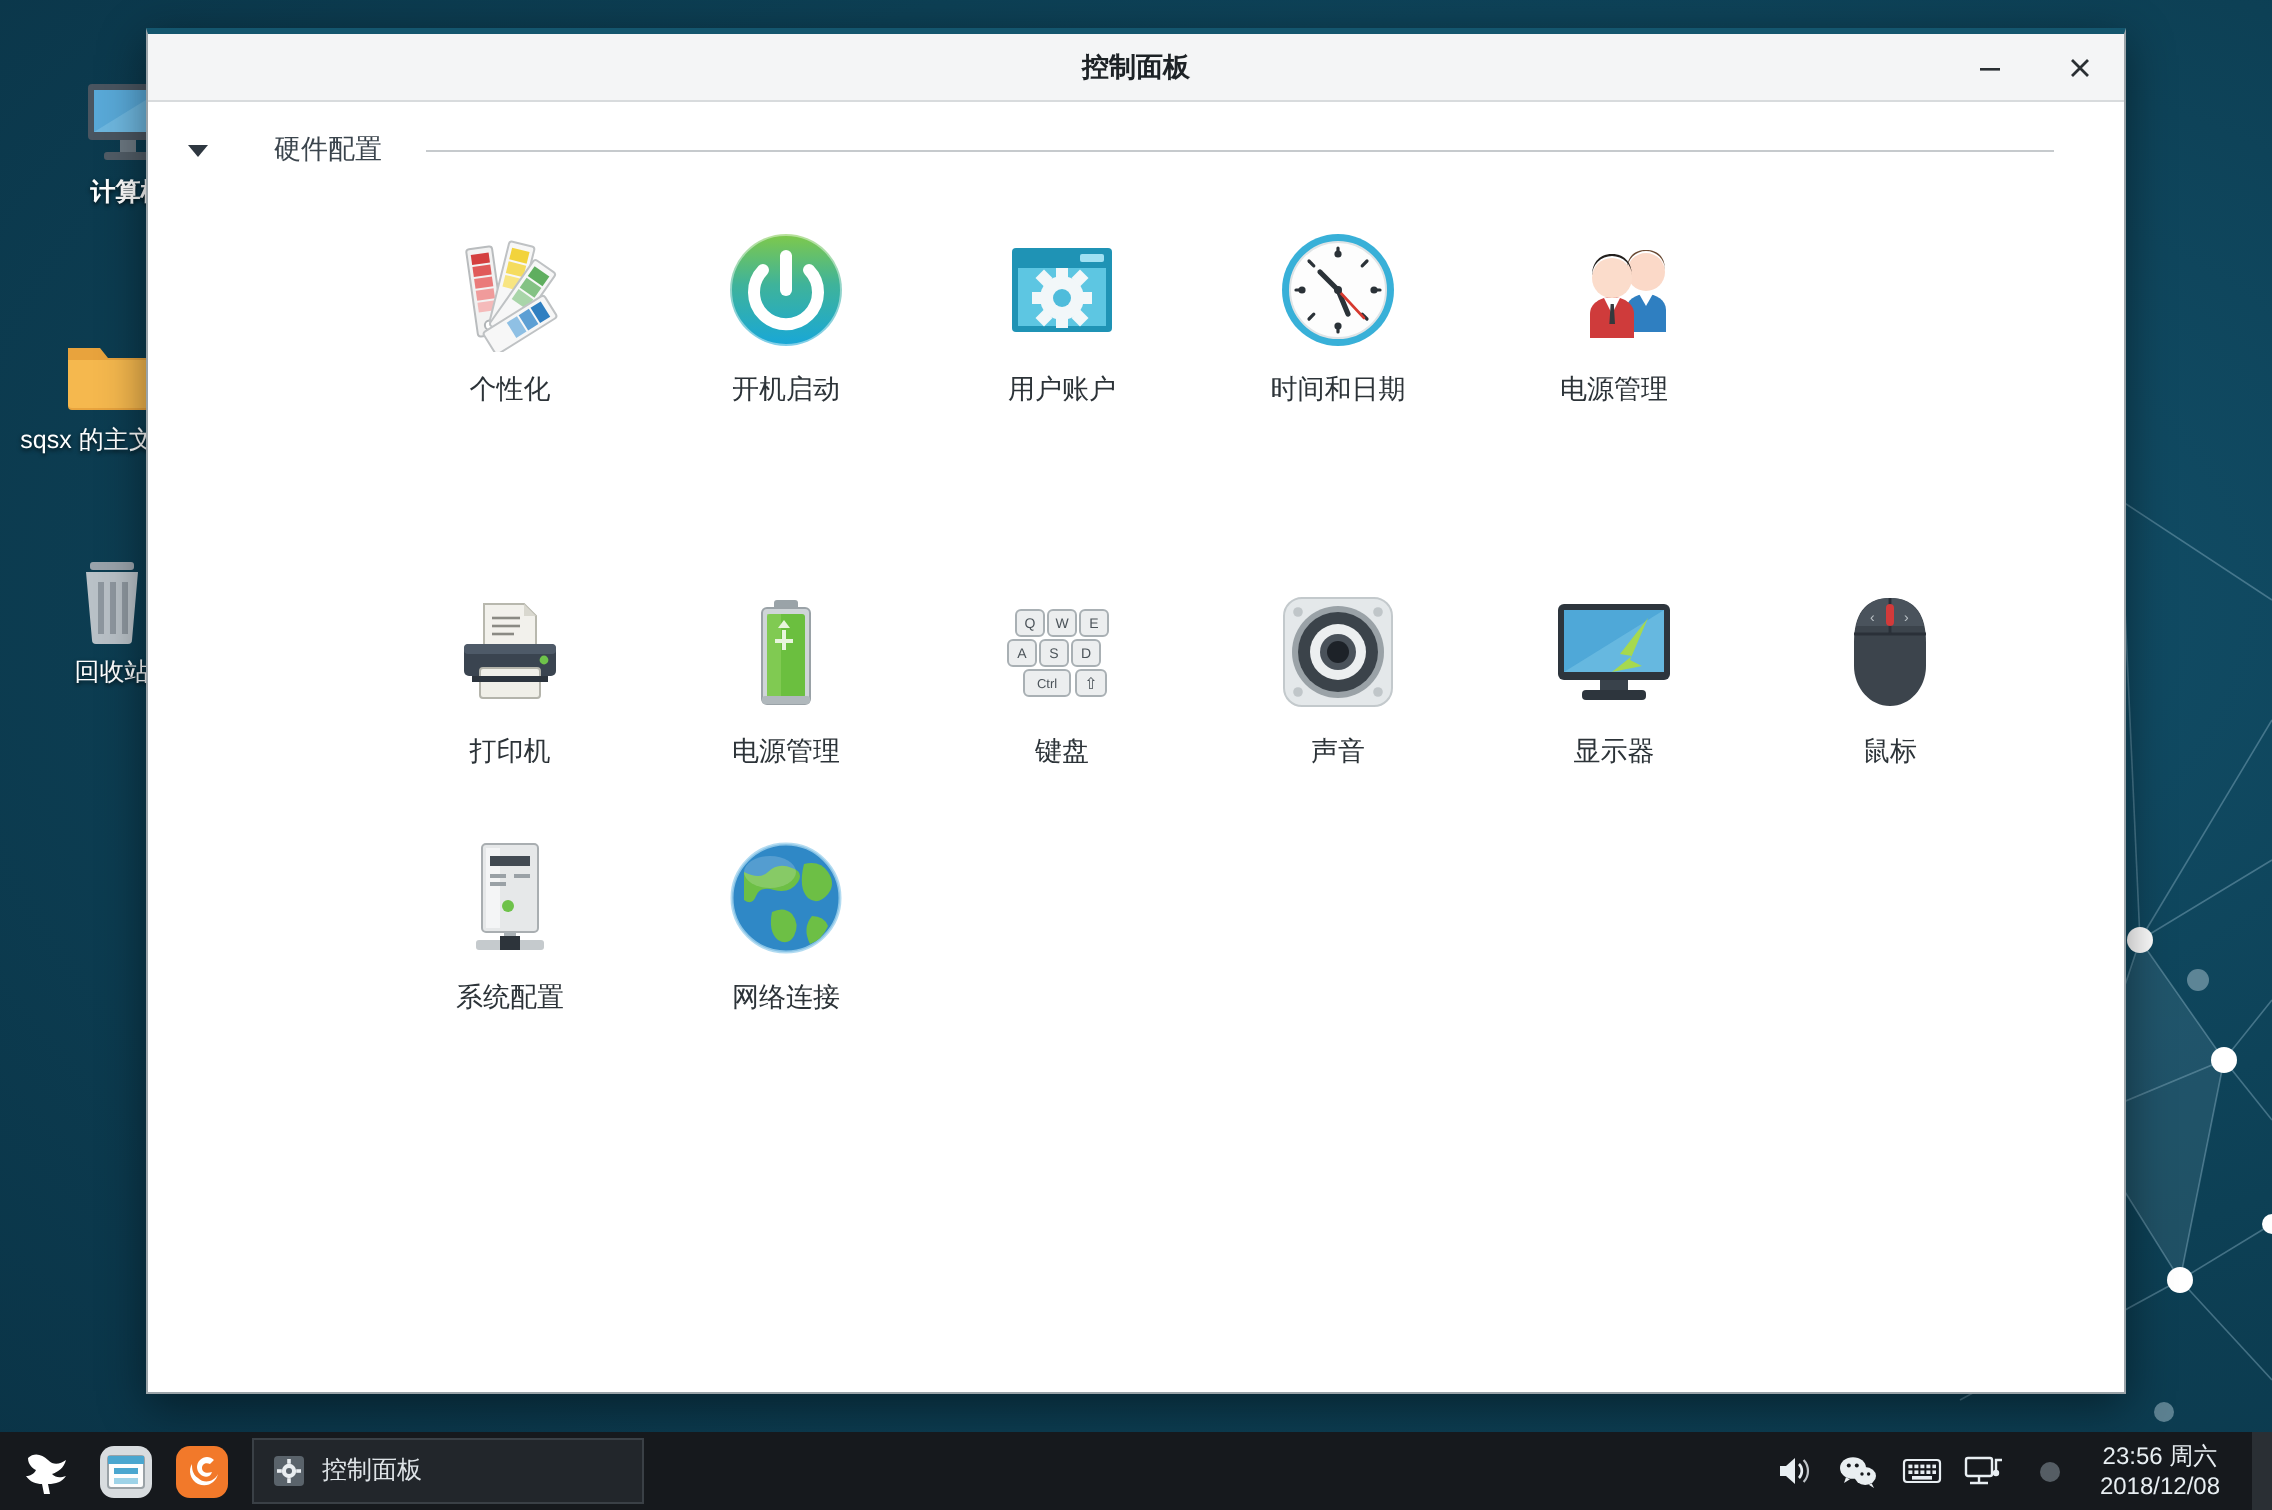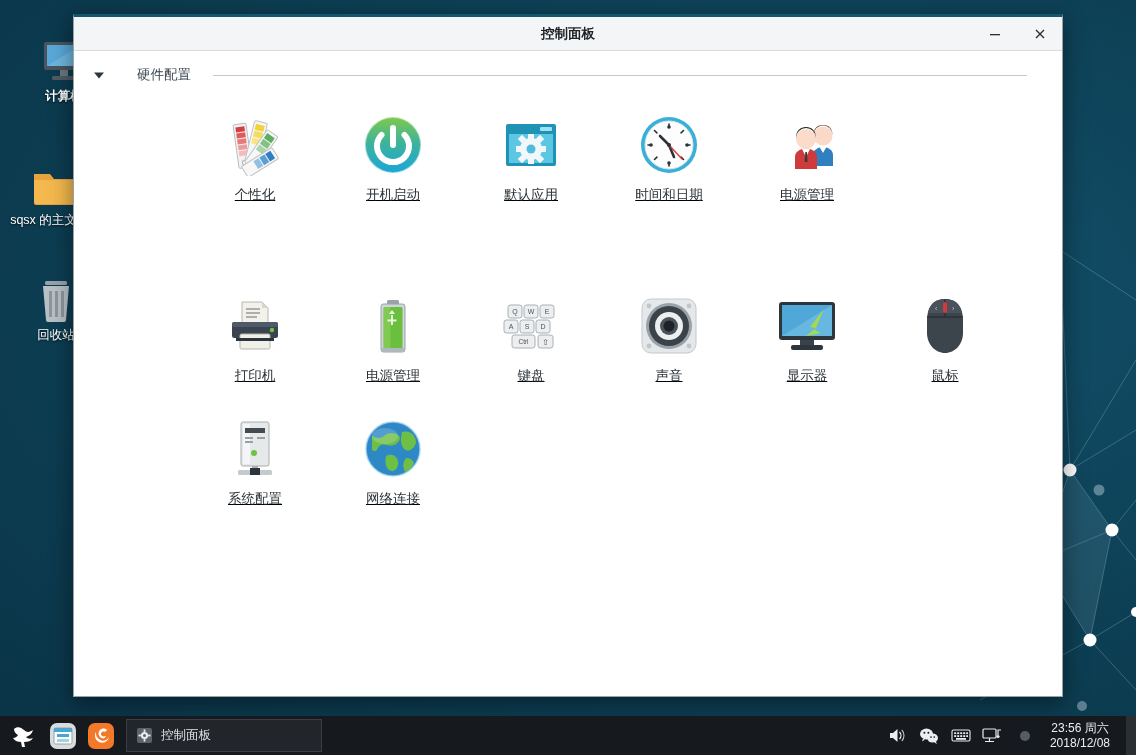--- a/index.html
+++ b/index.html
@@ -67,21 +67,21 @@
   .sec-title {
     font-size: 13.5px; color: #3a444c; margin-left: 27px; white-space: nowrap;
   }
   .sec-rule { flex: 1; height: 1px; background: #c6cacd; margin-left: 22px; margin-right: 35px; }
 
   
   .grid { display: flex; flex-wrap: wrap; padding-left: 112px; padding-top: 16px; }
   .cp-item {
     width: 138px; margin-bottom: 26px;
     display: flex; flex-direction: column; align-items: center;
-    cursor: pointer; padding: 4px 0 2px; text-decoration: underline;
+    cursor: pointer; padding: 4px 0 2px;
   }
   .cp-ico { width: 64px; height: 64px; display: flex; align-items: center; justify-content: center; }
   .cp-lab { margin-top: 9px; font-size: 13.5px; color: #2c3338; white-space: nowrap; }
 
   
   #taskbar {
     position: absolute; left: 0; bottom: 0; width: 1136px; height: 39px;
     background: #16191d;
     display: flex; align-items: center;
   }
@@ -160,21 +160,21 @@
   <div class="desk-icon" style="left:8px; top:156px; width:96px;">
     <div class="glyph">
       <svg width="50" height="42" viewBox="0 0 50 42">
         <path d="M3 8 h16 l4 5 h24 v24 a2 2 0 0 1-2 2 H5 a2 2 0 0 1-2-2 Z" fill="#e8a33d"></path>
         <path d="M3 14 h44 v22 a2 2 0 0 1-2 2 H5 a2 2 0 0 1-2-2 Z" fill="#f5b84e"></path>
       </svg>
     </div>
     <div class="cap">sqsx 的主文件夹</div>
   </div>
 
-  <div class="desk-icon" style="left:8px; top:272px;font-family:Liberation Mono, monospace;">
+  <div class="desk-icon" style="left:8px; top:272px;">
     <div class="glyph">
       <svg width="42" height="46" viewBox="0 0 42 46">
         <rect x="10" y="3" width="22" height="4" rx="1.5" fill="#9aa3ab"></rect>
         <path d="M8 8 h26 l-3 34 a2 2 0 0 1-2 2 H13 a2 2 0 0 1-2-2 Z" fill="#b9c1c7"></path>
         <g fill="#8e979f">
           <rect x="14" y="13" width="3" height="26"></rect>
           <rect x="20" y="13" width="3" height="26"></rect>
           <rect x="26" y="13" width="3" height="26"></rect>
         </g>
       </svg>
@@ -287,21 +287,21 @@
                 <rect x="16" y="32" width="7" height="6"></rect>
                   <rect x="39" y="32" width="7" height="6"></rect>
                 <rect x="19" y="22" width="6" height="6" transform="rotate(-45 22 25)"></rect>
                 <rect x="37" y="22" width="6" height="6" transform="rotate(45 40 25)"></rect>
                 <rect x="19" y="42" width="6" height="6" transform="rotate(45 22 45)"></rect>
                 <rect x="37" y="42" width="6" height="6" transform="rotate(-45 40 45)"></rect>
               </g>
               <circle cx="31" cy="35" r="4.5" fill="#4fbcdb"></circle>
             </svg>
           </div>
-          <div class="cp-lab">默认应用</div>
+          <div class="cp-lab">用户账户</div>
         </div>
 
         <div class="cp-item">
           <div class="cp-ico">
             <svg width="62" height="62" viewBox="0 0 62 62">
               <circle cx="31" cy="31" r="28" fill="#38b0d8"></circle>
               <circle cx="31" cy="31" r="24" fill="#fdfdfd" stroke="#dfe4e6"></circle>
               <g stroke="#2b3238" stroke-width="1.6" stroke-linecap="round">
                 <path d="M31 10 v3.5"></path>
                   <path d="M31 48.5 v3.5"></path>

